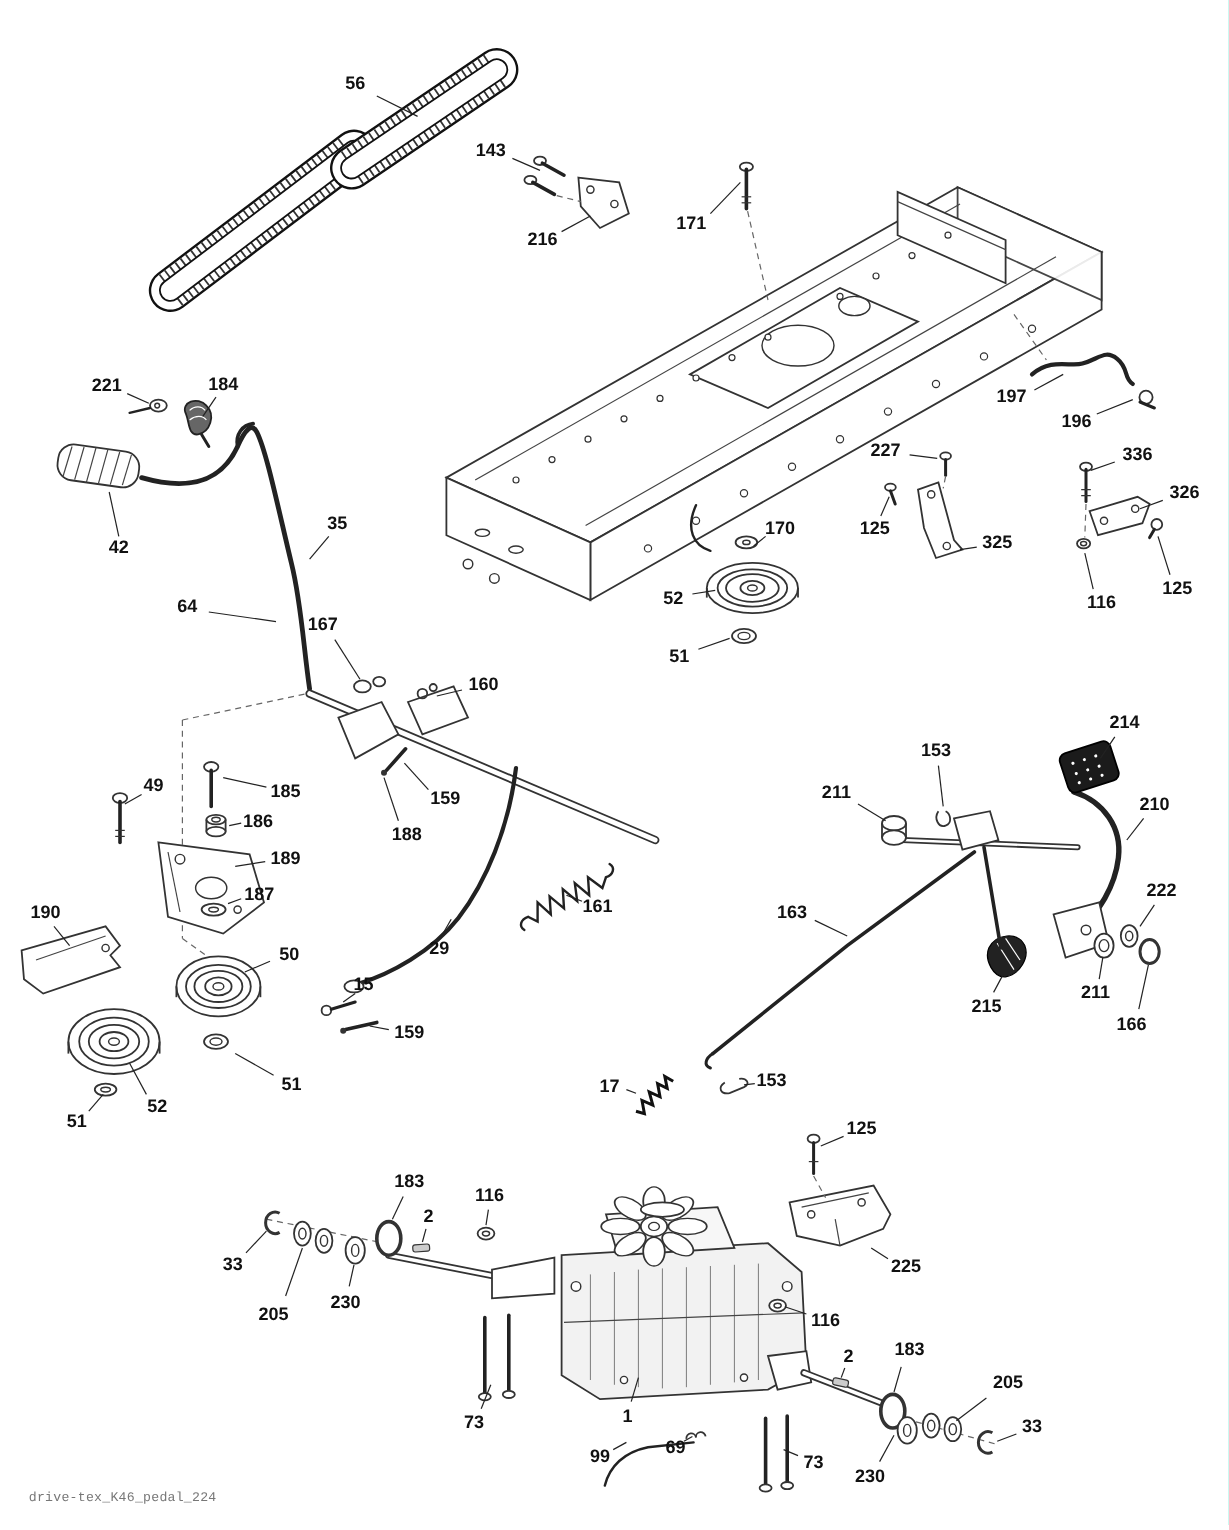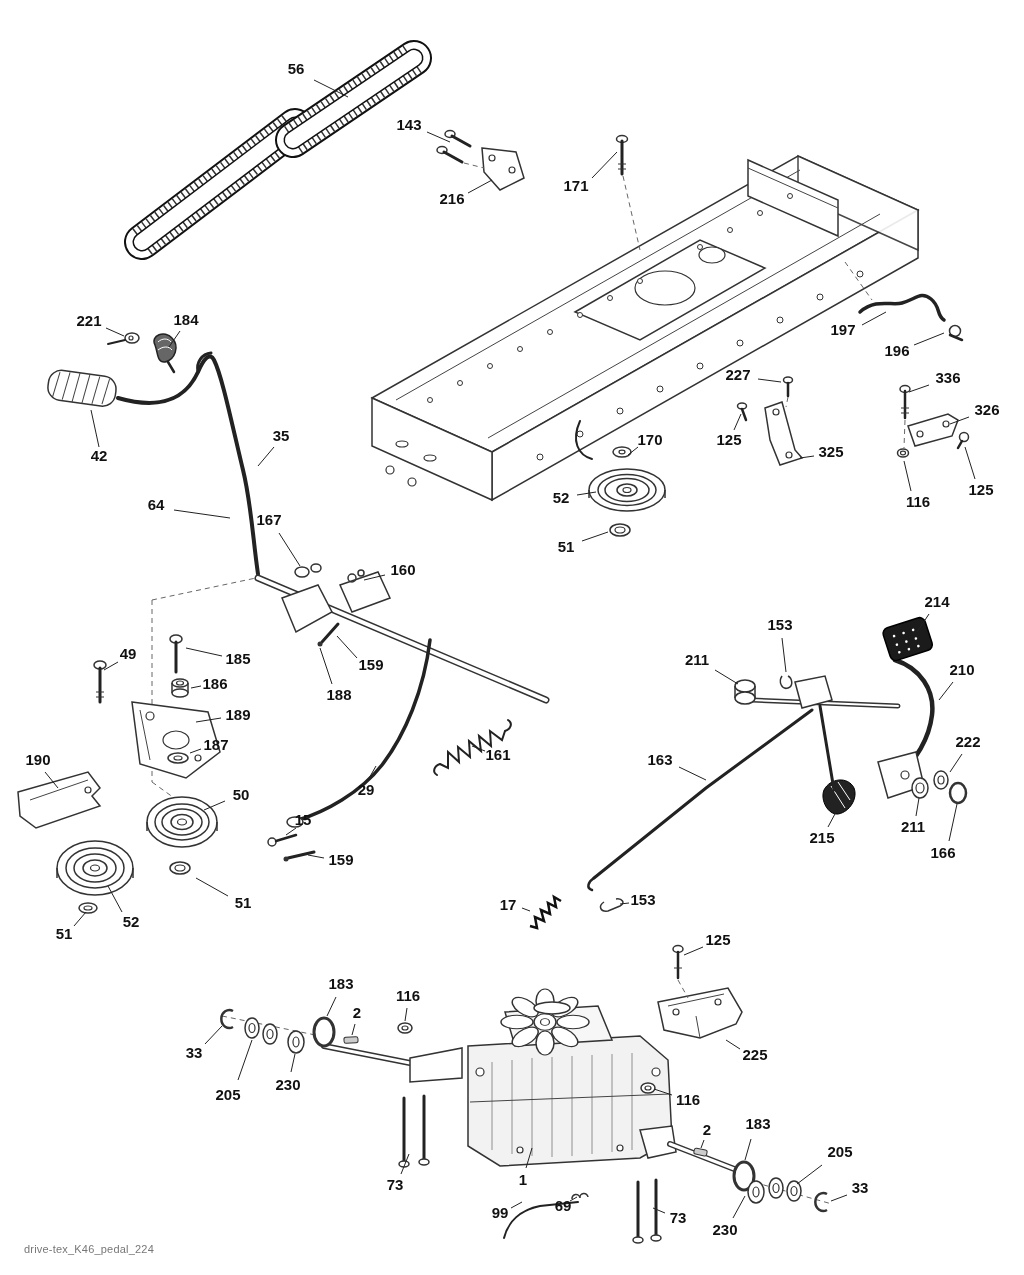--- a/index.html
+++ b/index.html
@@ -2,21 +2,21 @@
 <html><head>
 <meta charset="utf-8">
 <style>
   html,body{margin:0;padding:0;background:#fff;}
   .page{position:relative;width:1024px;height:1275px;background:#5eead4;
         font-family:"Liberation Sans",sans-serif;overflow:hidden;}
   .page svg{position:absolute;left:0;top:0;}
   #labels text{font-family:"Liberation Sans",sans-serif;font-size:15px;font-weight:bold;fill:#111;
                dominant-baseline:middle;}
   #labels line{stroke:#222;stroke-width:1;}
-  .footer{position:absolute;left:24px;bottom:20px;font-size:11px;color:#777;letter-spacing:.2px;}
+  .footer{position:absolute;left:24px;bottom:20px;font-size:11px;color:#777;letter-spacing:.2px;font-family:Liberation Mono, monospace;}
   .ol{fill:none;stroke:#333;stroke-width:1.5;}
   .fw{fill:#fff;stroke:#333;stroke-width:1.5;}
   .thin{fill:none;stroke:#444;stroke-width:1;}
   .rod{fill:none;stroke:#222;stroke-linecap:round;}
   .dash{fill:none;stroke:#666;stroke-width:1;stroke-dasharray:5 4;}
   .hole{fill:#fff;stroke:#333;stroke-width:1.2;}
 </style>
 </head>
 <body>
 

